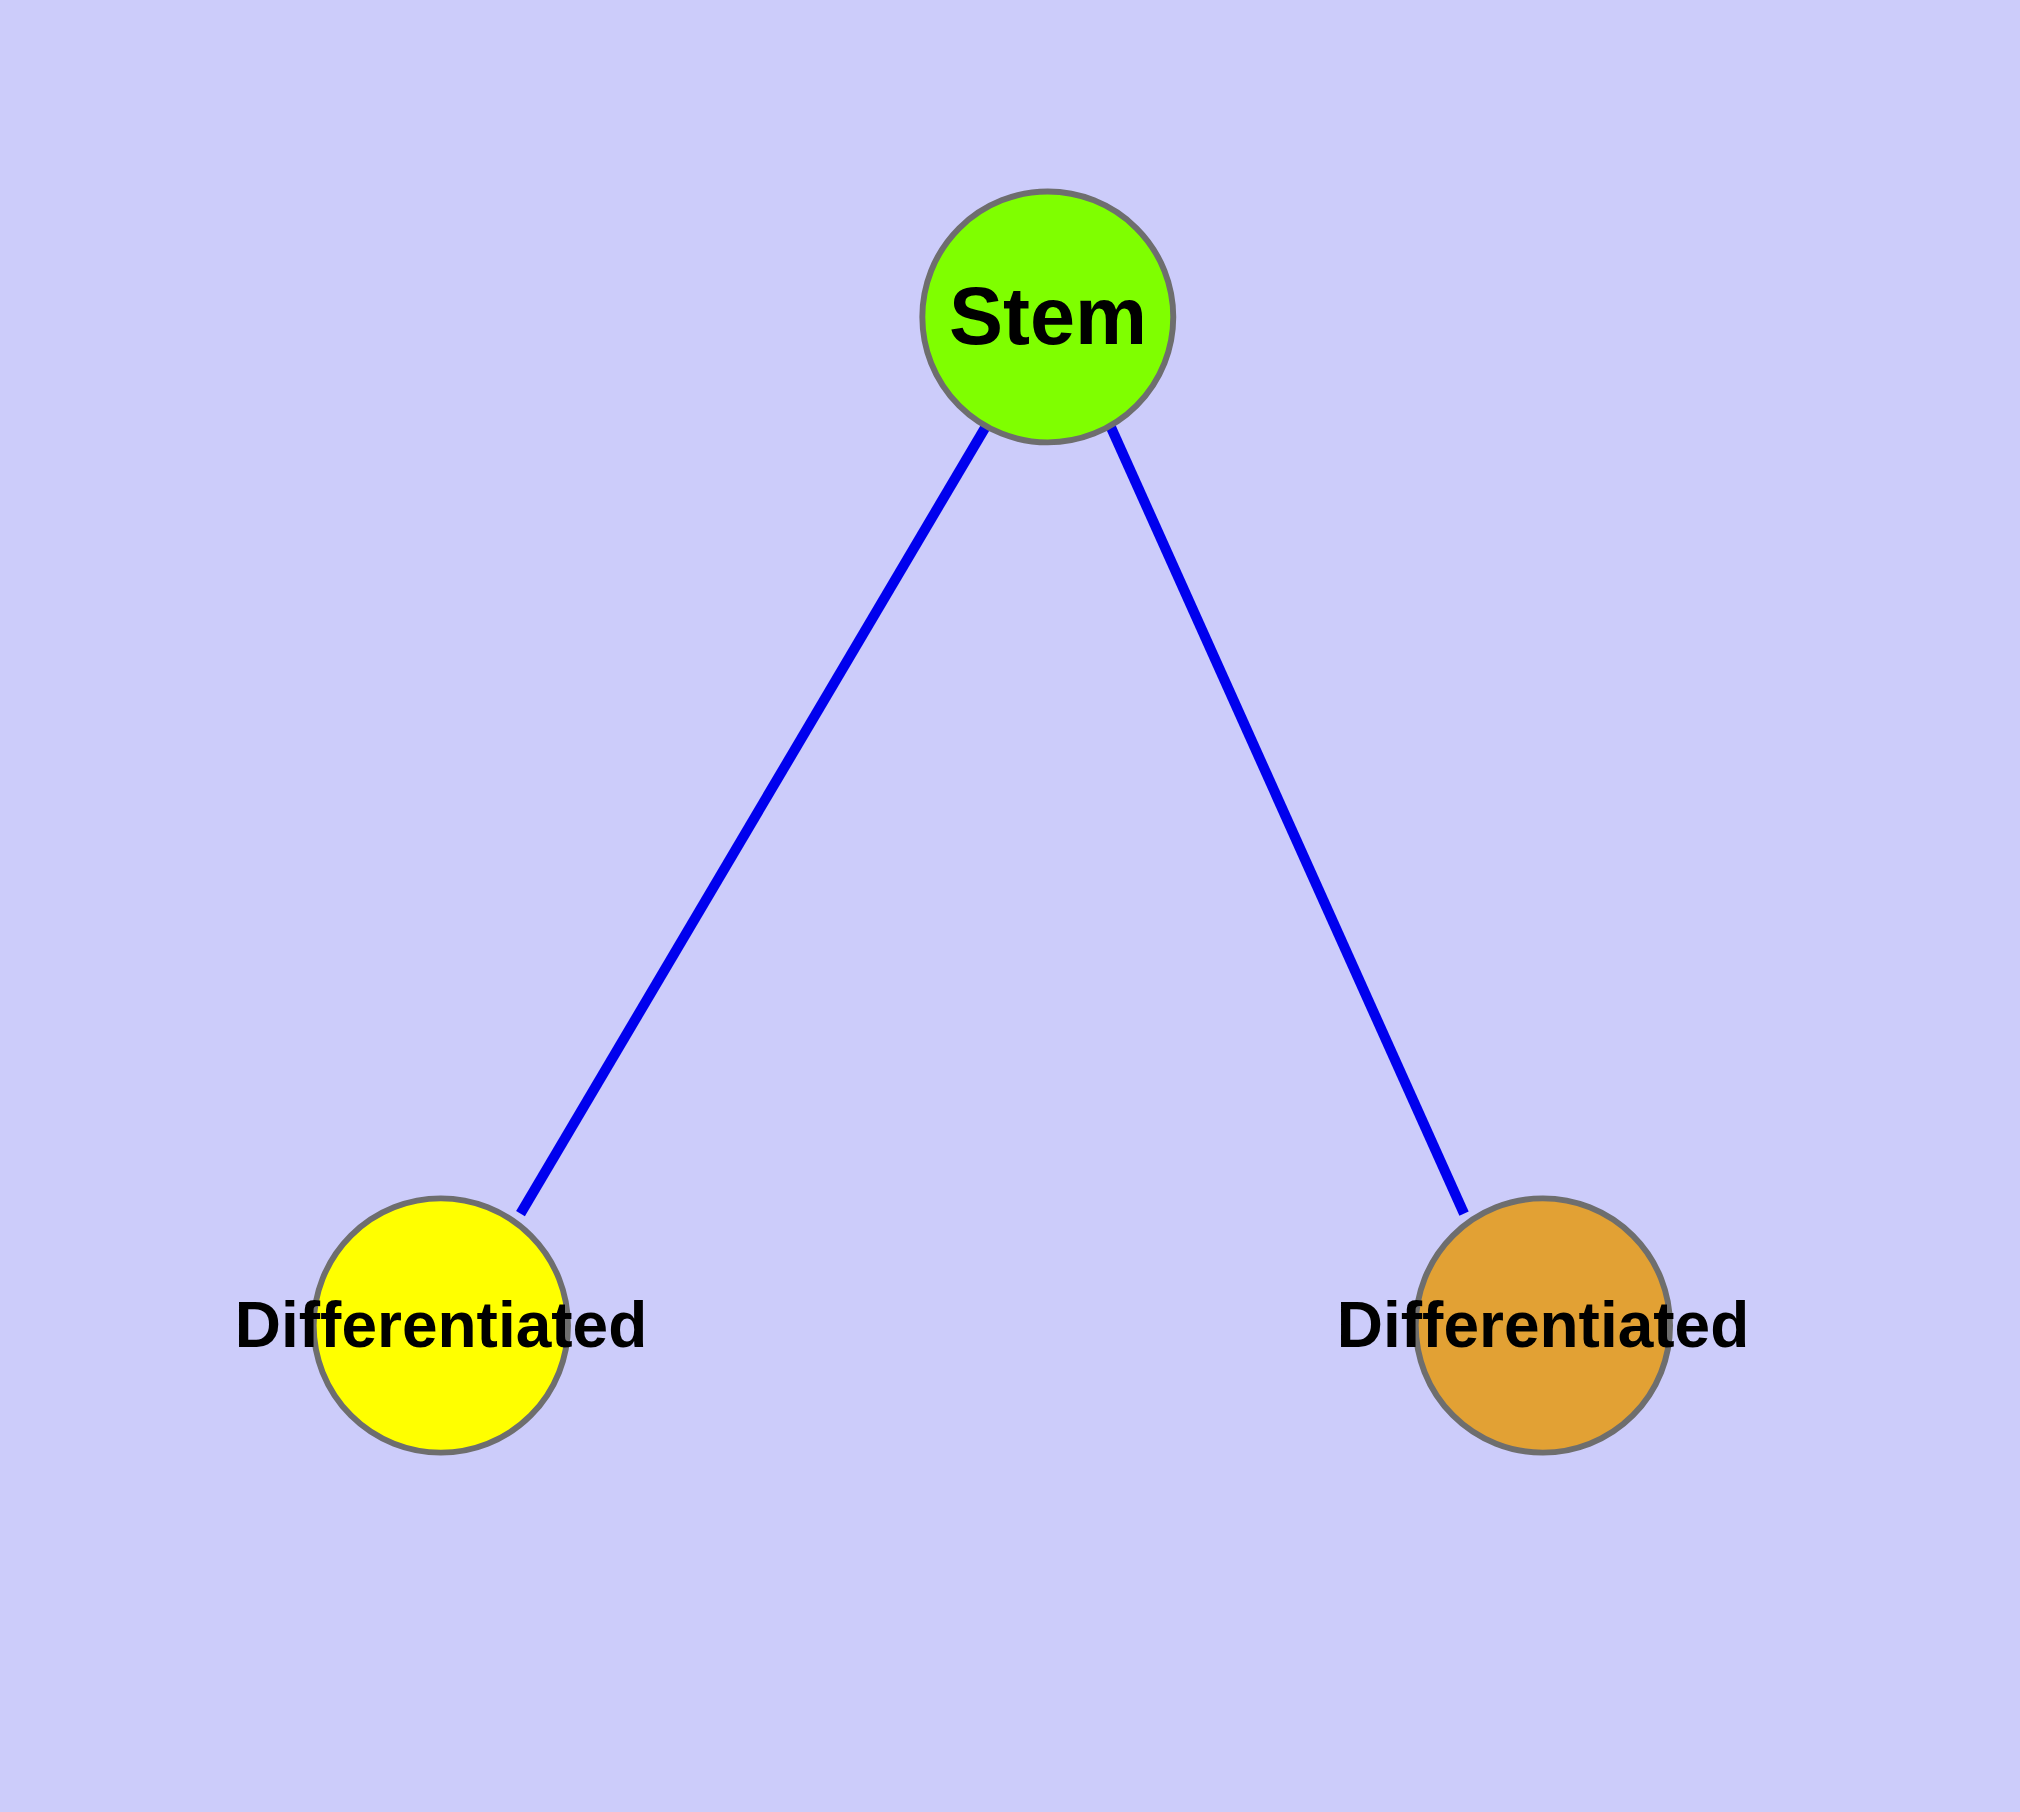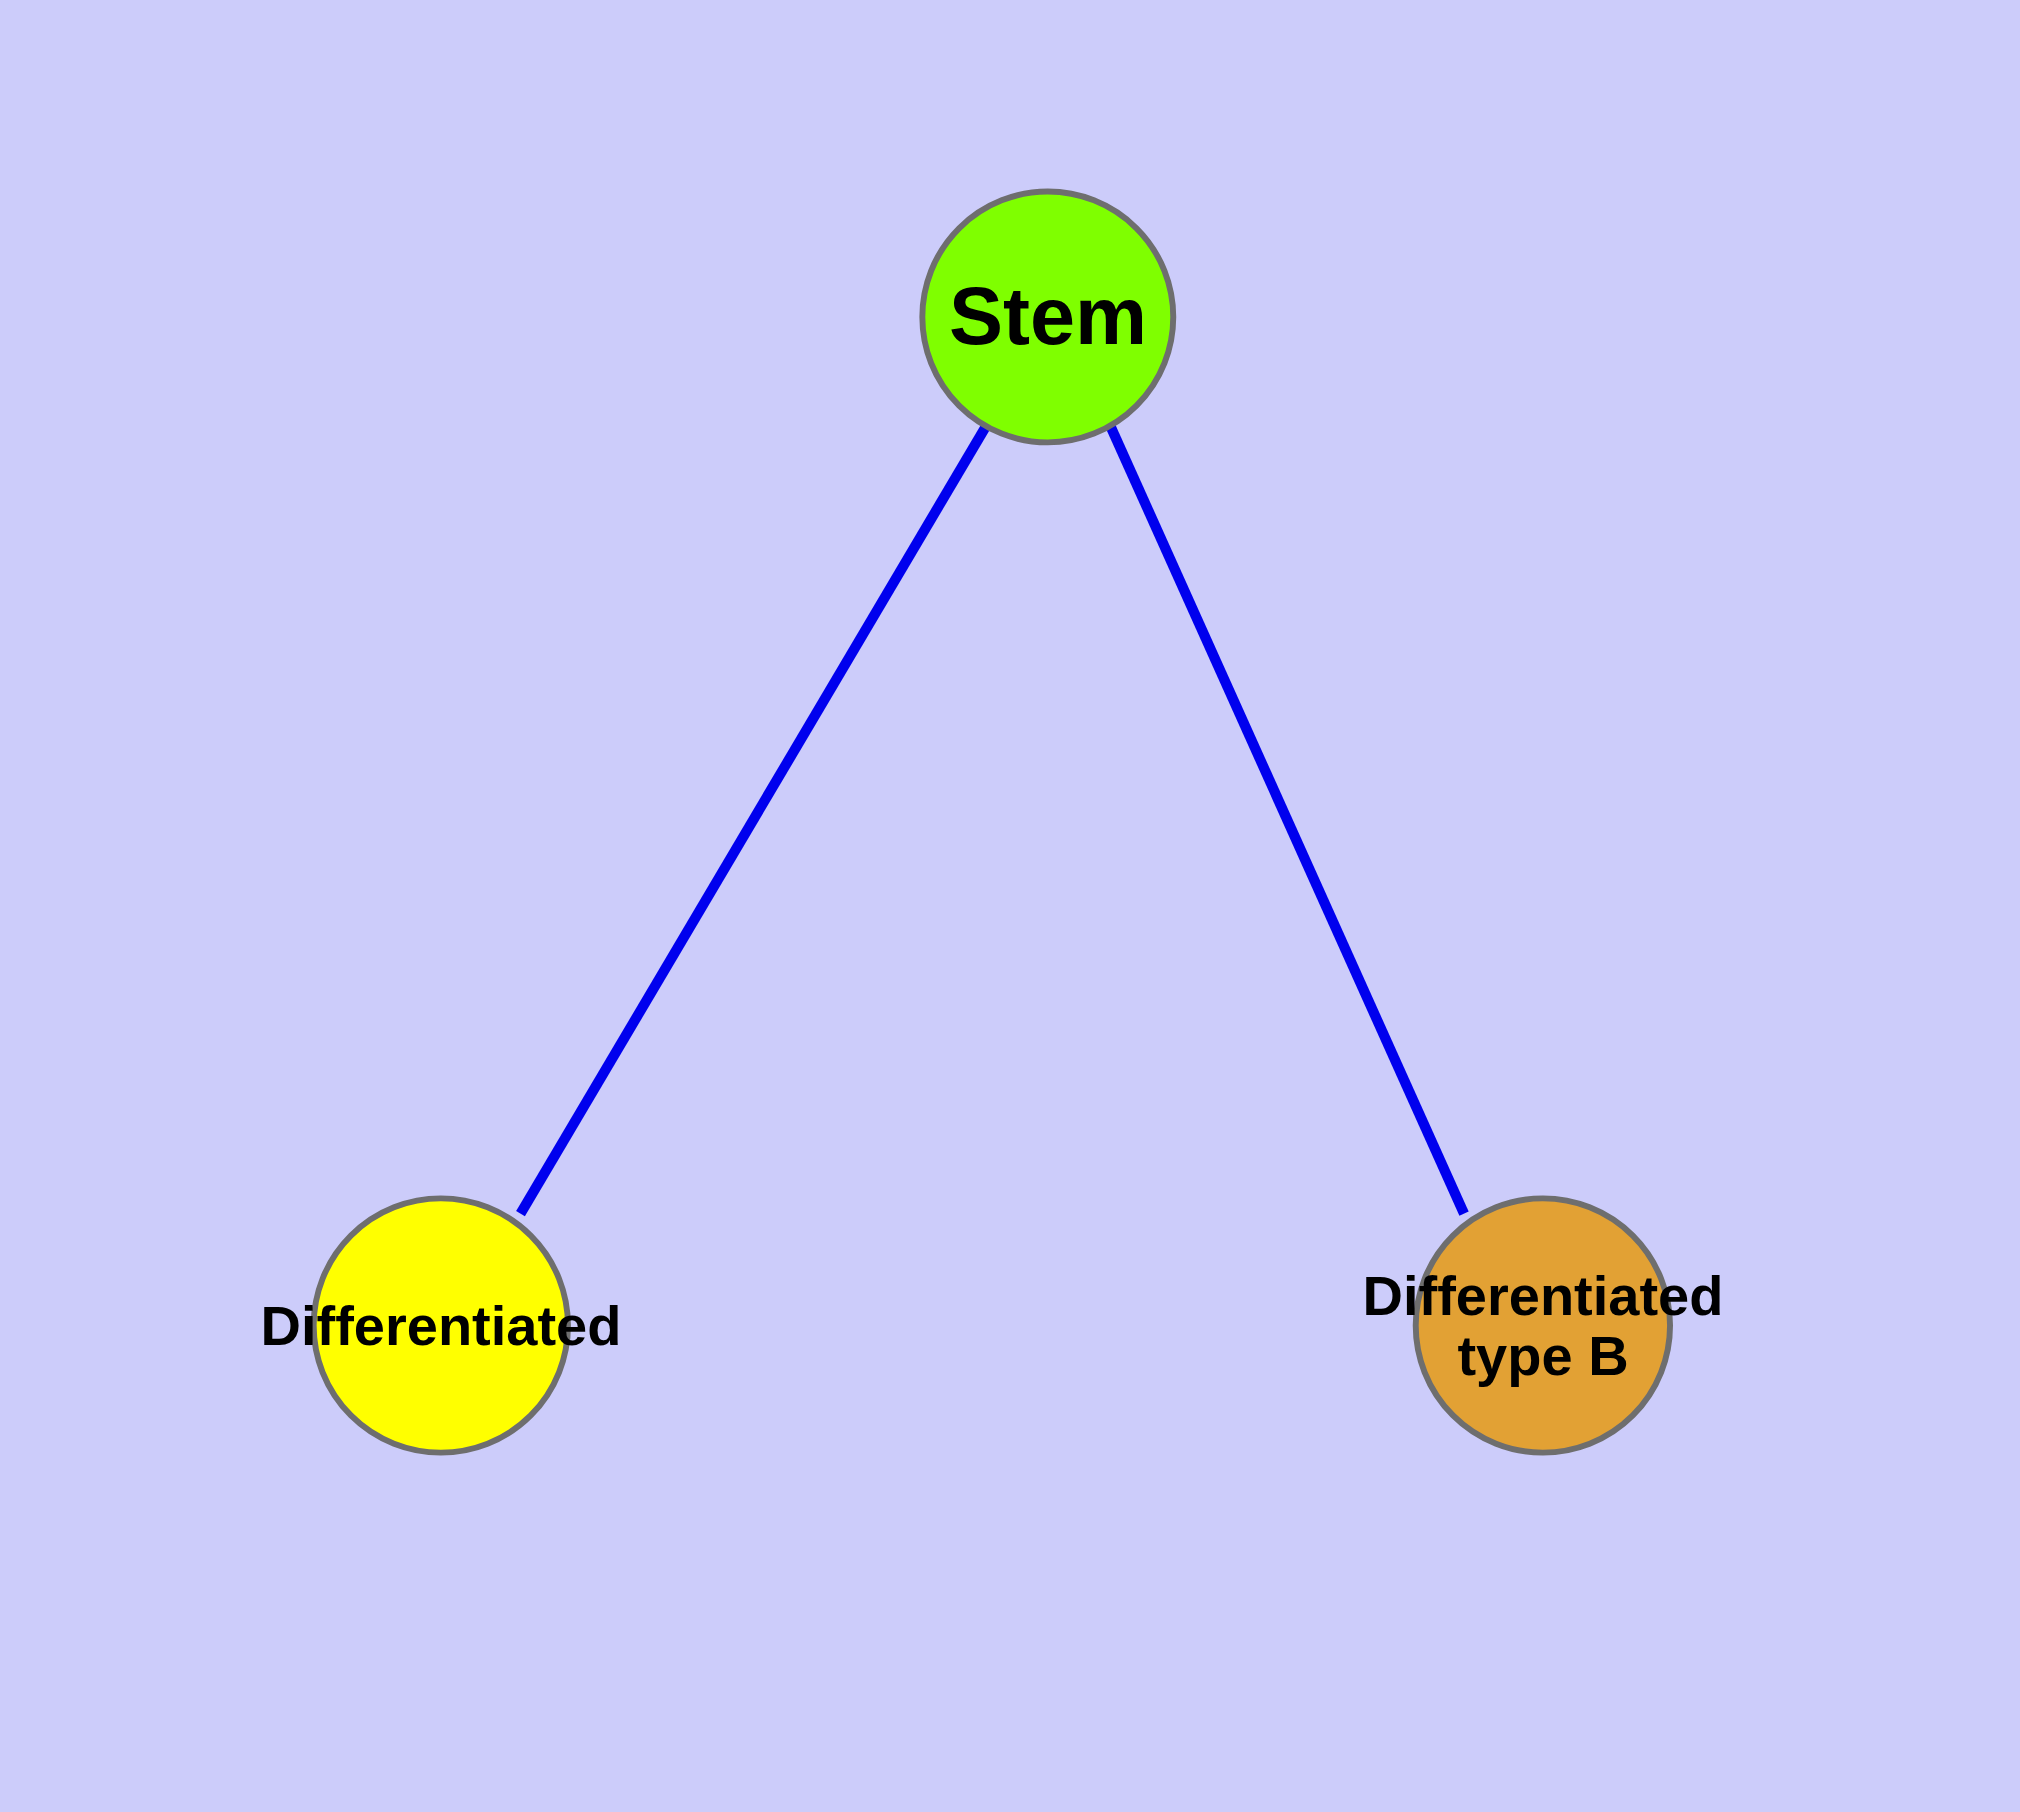--- a/index.html
+++ b/index.html
@@ -31,21 +31,21 @@
     color: #000000;
     white-space: pre;
     line-height: 1.08;
     pointer-events: none;
     transform: translate(-50%, -50%);
   }
   .label-root {
     font-size: 81px;
   }
   .label-leaf {
-    font-size: 56px;
+    font-size: 64px;
   }
 </style>
 </head>
 <body>
 
 <div id="canvas" style="width: 2021px; height: 1812px; background: rgb(204, 204, 250);">
 
   <svg id="graph-svg" viewBox="0 0 2384 2138" preserveAspectRatio="none" xmlns="http://www.w3.org/2000/svg">
     <g id="edge-layer">
         <line x1="1163" y1="503" x2="614" y2="1432" stroke="#0000ee" stroke-width="12" stroke-linecap="butt"></line>
@@ -54,17 +54,17 @@
     <g id="node-layer">
         <circle cx="1236" cy="374" r="148" fill="#7fff00" stroke="#6e6e6e" stroke-width="7"></circle>
         <circle cx="520" cy="1564" r="150" fill="#ffff00" stroke="#6e6e6e" stroke-width="7"></circle>
         <circle cx="1820" cy="1564" r="150" fill="#e2a134" stroke="#6e6e6e" stroke-width="7"></circle>
       </g>
   </svg>
 
   <div id="label-layer">
       <div class="node-label label-root" style="left: 1048px; top: 317px; color: rgb(0, 0, 0);"><div>Stem</div></div>
       <div class="node-label label-leaf" style="left: 441px; top: 1326px; color: rgb(0, 0, 0);"><div>Differentiated</div></div>
-      <div class="node-label label-leaf" style="left: 1543px; top: 1326px; color: rgb(0, 0, 0);"><div>Differentiated</div><div>type B</div></div>
+      <div class="node-label label-leaf" style="left: 1543px; top: 1326px; color: rgb(0, 0, 0);"><div>Differentiated</div></div>
     </div>
 
 </div>
 
 
 </body></html>

